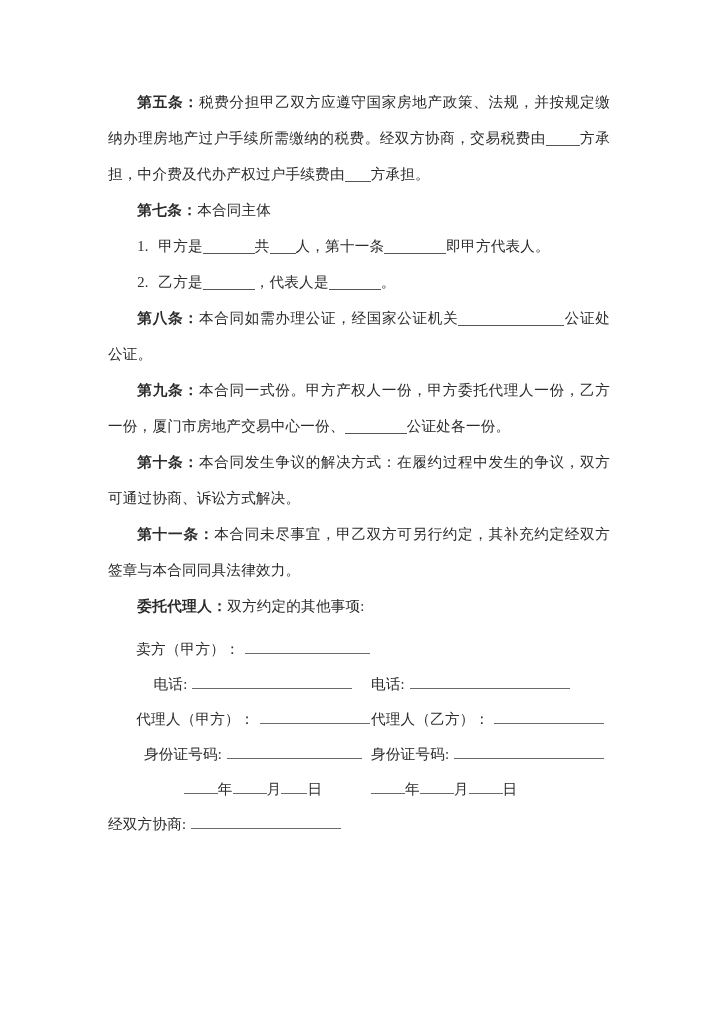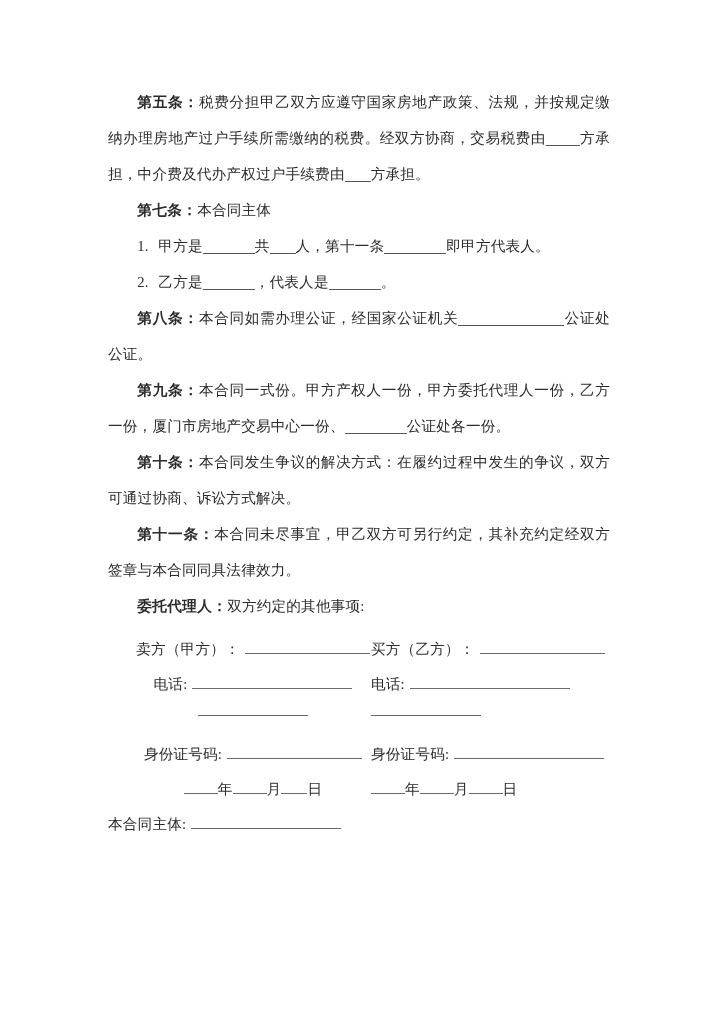--- a/index.html
+++ b/index.html
@@ -174,42 +174,40 @@
       <span class="art-label">委托代理人</span><span class="art-label">：</span><span class="art-title-text">双方约定的其他事项:</span>
     </p>
 
     <div class="form-block">
 
       <div class="form-row">
         <div class="form-col left">
           <span class="fl-label">卖方（甲方）：</span>
             <span class="fl-line w-125"></span>
         </div>
-        <div class="form-col right">
-          <span class="fl-label">买方（乙方）：</span>
-            <span class="fl-line w-125"></span>
-        </div>
       </div>
 
       <div class="form-row">
         <div class="form-col left">
           <span class="fl-label">电话:</span>
             <span class="fl-line w-160"></span>
         </div>
         <div class="form-col right">
           <span class="fl-label">电话:</span>
             <span class="fl-line w-160"></span>
         </div>
       </div>
 
       <div class="form-row">
         <div class="form-col left">
+          <span class="fl-label">代理人（甲方）：</span>
             <span class="fl-line w-110"></span>
         </div>
         <div class="form-col right">
+          <span class="fl-label">代理人（乙方）：</span>
             <span class="fl-line w-110"></span>
         </div>
       </div>
 
       <div class="form-row">
         <div class="form-col left">
           <span class="fl-label">身份证号码:</span>
             <span class="fl-line w-135"></span>
         </div>
         <div class="form-col right">
@@ -232,20 +230,20 @@
             <span class="date-unit">年</span>
             <span class="seg seg-m"></span>
             <span class="date-unit">月</span>
             <span class="seg seg-m"></span>
             <span class="date-unit">日</span>
         </div>
       </div>
 
       <div class="form-row">
         <div class="form-col right">
-          <span class="fl-label">本合同主体:</span>
+          <span class="fl-label">经双方协商:</span>
             <span class="fl-line w-150"></span>
         </div>
       </div>
 
     </div>
   </div>
 </div>
 
 </body></html>

